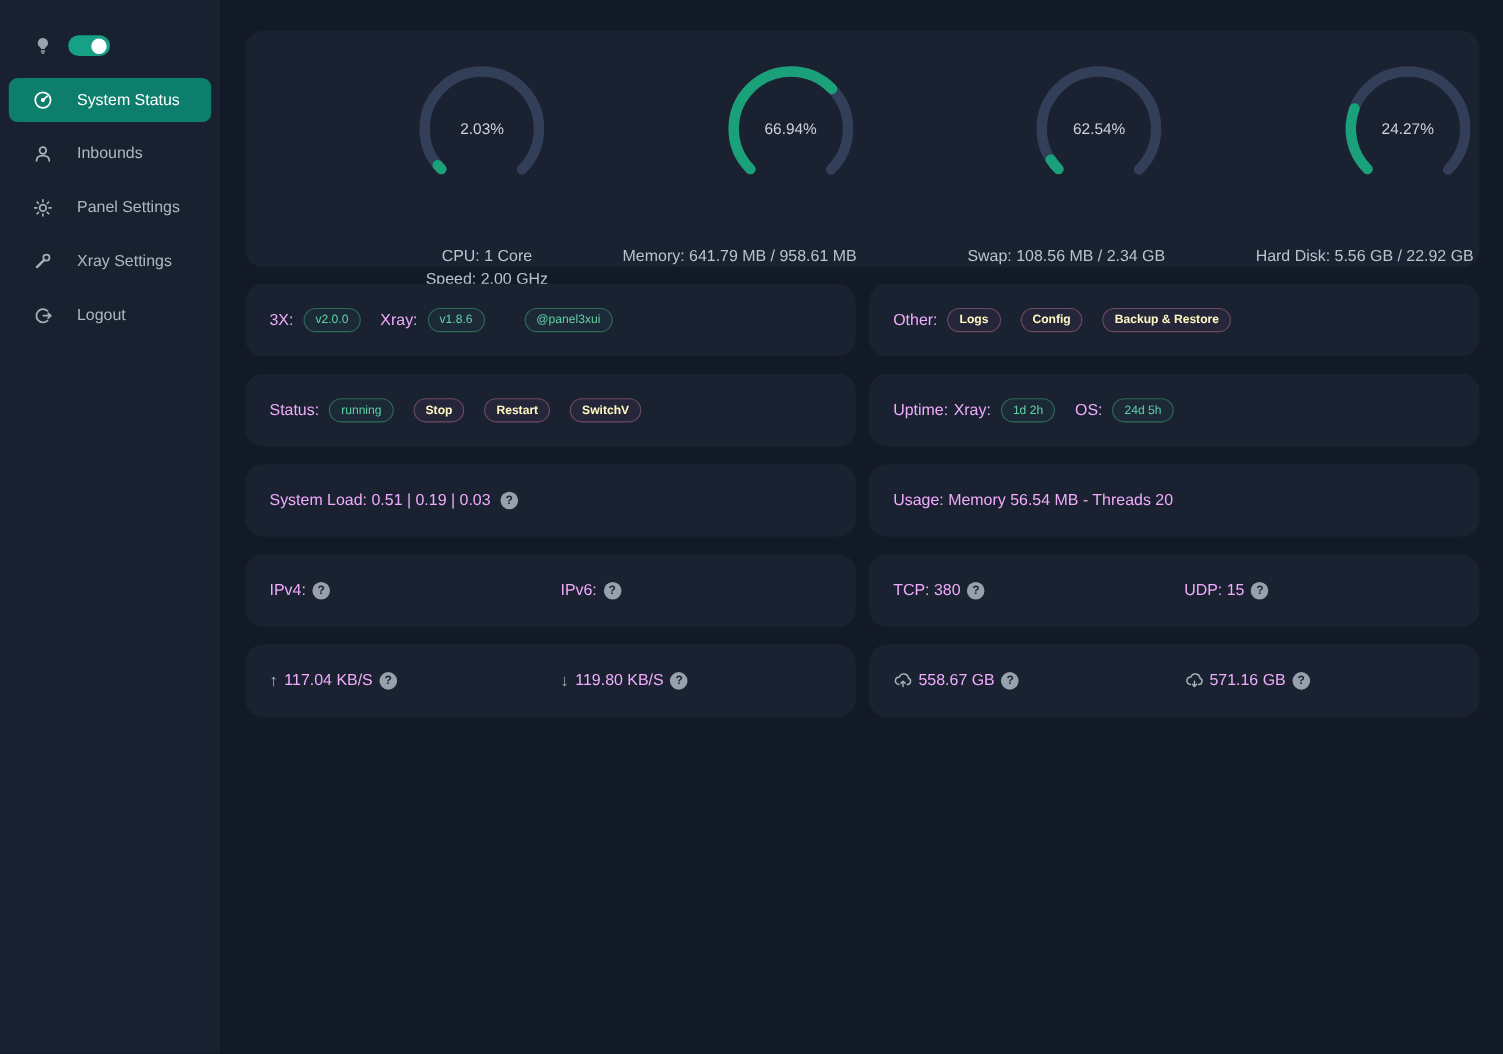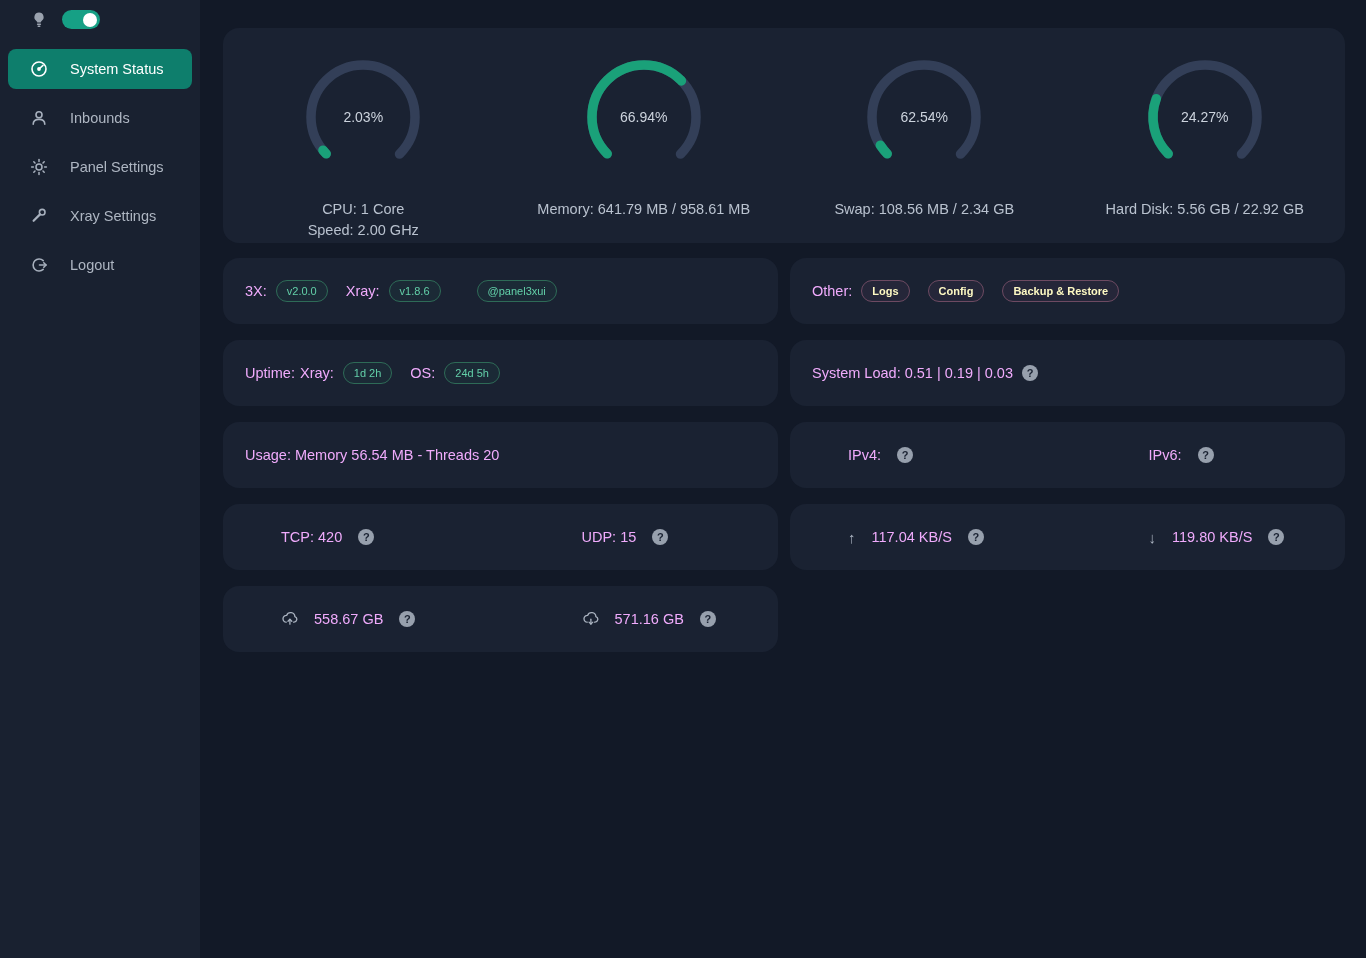--- a/index.html
+++ b/index.html
@@ -6,21 +6,21 @@
   html,body { width:1366px; height:958px; overflow:hidden; }
   body {
     background:#121927;
     font-family:"Liberation Sans", sans-serif;
     color:#ccd3dd;
     display:flex;
   }
   
   .sidebar {
     width:200px; height:958px; background:#192130; flex:0 0 200px;
-    padding-top:6px;
+    padding-top:28px;
   }
   .theme-row { display:flex; align-items:center; gap:14px; padding:4px 0 20px 30px; }
   .bulb { width:18px; height:18px; display:inline-flex; }
   .toggle {
     width:38px; height:19px; border-radius:10px; background:#16a085;
     position:relative; cursor:pointer;
   }
   .toggle .knob {
     position:absolute; top:2.5px; right:3px; width:14px; height:14px;
     border-radius:50%; background:#ffffff;
@@ -38,35 +38,35 @@
   
   .main { flex:1; padding:28px 21px 0 23px; }
   .card {
     background:#1a2232; border-radius:16px;
   }
   .gauges-card {
     height:215px; margin-bottom:15px;
     display:flex; align-items:flex-start; justify-content:space-around;
     padding-top:29px;
   }
-  .gauge-block { width:270px; display:flex; flex-direction:column; align-items:center; }
+  .gauge-block { width:270px; display:flex; flex-direction:column; align-items:flex-end;gap:24px; }
   .gauge-wrap { position:relative; width:120px; height:120px; }
   .gauge-wrap svg { position:absolute; left:0; top:0; }
   .gauge-pct {
     position:absolute; left:0; top:0; width:120px; height:120px;
     display:flex; align-items:center; justify-content:center;
     font-size:14px; color:#ccd3dd;
   }
   .gauge-caption { margin-top:22px; text-align:center; font-size:14.5px; color:#b9c2cf; line-height:21px; }
   .rows-grid {
     display:grid; grid-template-columns:555px 555px; gap:16px 12px;
     grid-auto-rows:66px;
   }
   .row-card { display:flex; align-items:center; padding:0 22px; gap:9px; font-size:14.5px; }
-  .half { flex:0 0 50%; display:flex; align-items:center; gap:16px;margin-left:36px; }
+  .half { flex:0 0 50%; display:flex; align-items:center; gap:6px; }
   .label { color:#f0abfc; }
   .pill {
     display:inline-flex; align-items:center; padding:1.5px 10px;
     border-radius:999px; font-size:11px; border:1px solid; cursor:pointer;
     line-height:17px; white-space:nowrap;
   }
   .pill-green { color:#62cfa8; border-color:#2e6b57; background:rgba(40,160,120,0.07); }
   .pill-pink  { color:#fef9c3; border-color:#6d4a62; background:rgba(180,90,140,0.08);font-weight:bold; }
   .qmark {
     width:16px; height:16px; border-radius:50%; background:#97a0ad;
@@ -210,20 +210,27 @@
       <span class="pill pill-green" style="margin-left:27px">@panel3xui</span>
     </div>
 
     <div class="card row-card">
       <span class="label">Other:</span>
       <span class="pill pill-pink">Logs</span>
       <span class="pill pill-pink" style="margin-left:9px">Config</span>
       <span class="pill pill-pink" style="margin-left:9px">Backup &amp; Restore</span>
     </div>
 
+    <div class="card row-card">
+      <span class="label">Status:</span>
+      <span class="pill pill-green">running</span>
+      <span class="pill pill-pink" style="margin-left:9px">Stop</span>
+      <span class="pill pill-pink" style="margin-left:9px">Restart</span>
+      <span class="pill pill-pink" style="margin-left:9px">SwitchV</span>
+    </div>
 
     <div class="card row-card">
       <span class="label">Uptime:</span>
       <span class="label" style="margin-left:-4px">Xray:</span>
       <span class="pill pill-green">1d 2h</span>
       <span class="label" style="margin-left:9px">OS:</span>
       <span class="pill pill-green">24d 5h</span>
     </div>
 
     <div class="card row-card">
@@ -241,21 +248,21 @@
         <span class="qmark">?</span>
       </div>
       <div class="half">
         <span class="label">IPv6:</span>
         <span class="qmark">?</span>
       </div>
     </div>
 
     <div class="card row-card">
       <div class="half">
-        <span class="label">TCP: 420</span>
+        <span class="label">TCP: 380</span>
         <span class="qmark">?</span>
       </div>
       <div class="half">
         <span class="label">UDP: 15</span>
         <span class="qmark">?</span>
       </div>
     </div>
 
     <div class="card row-card">
       <div class="half">

